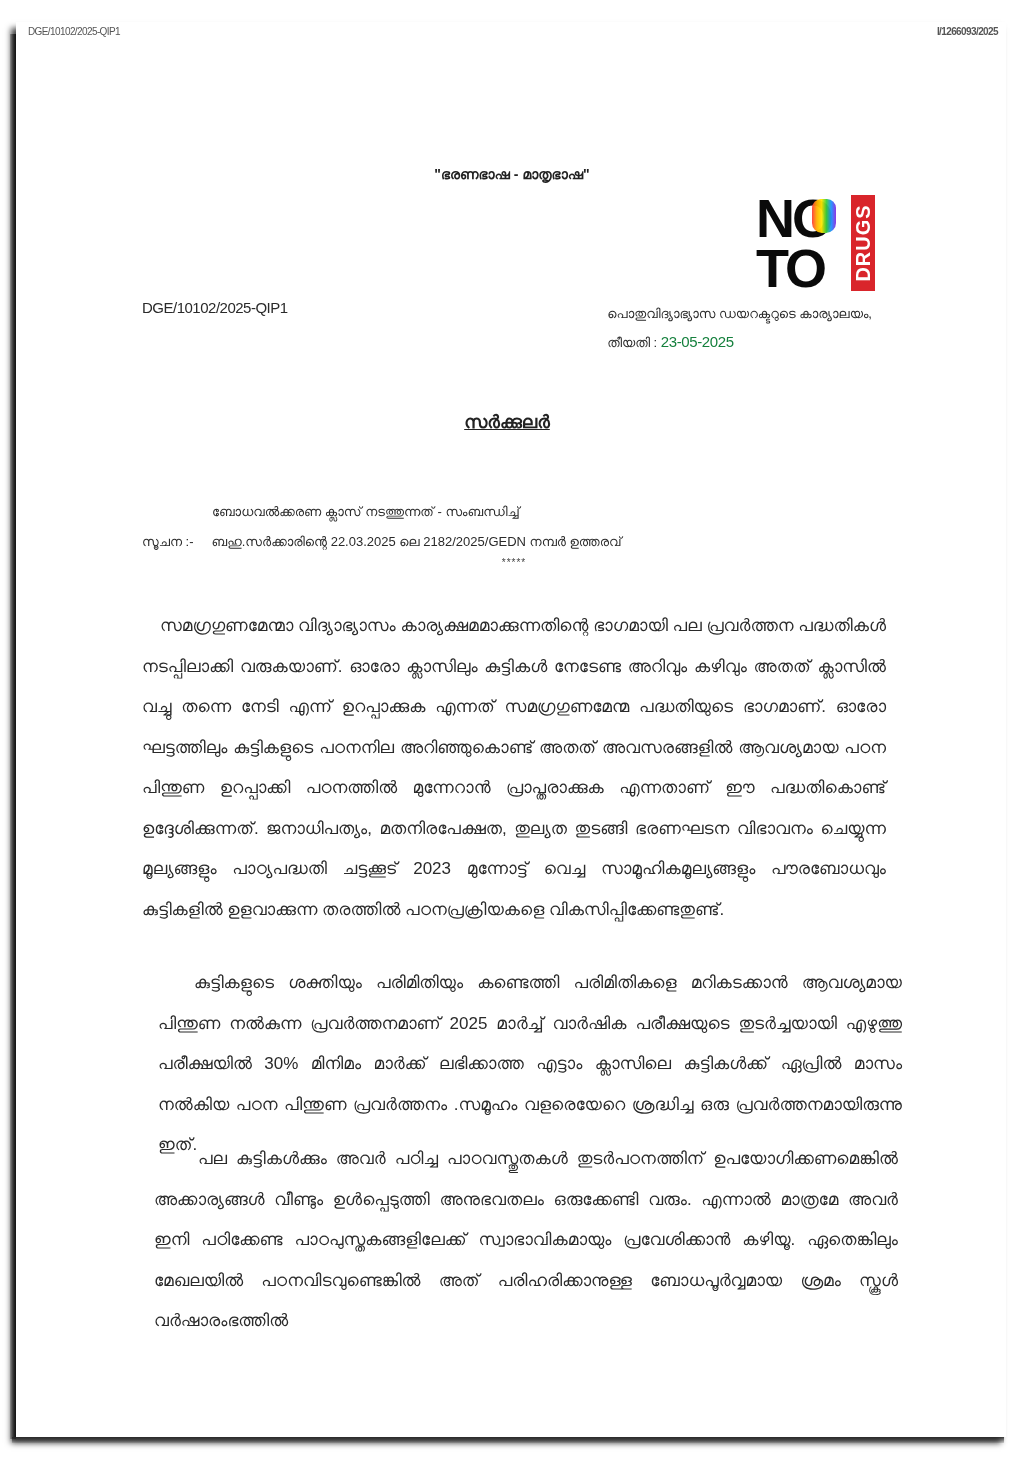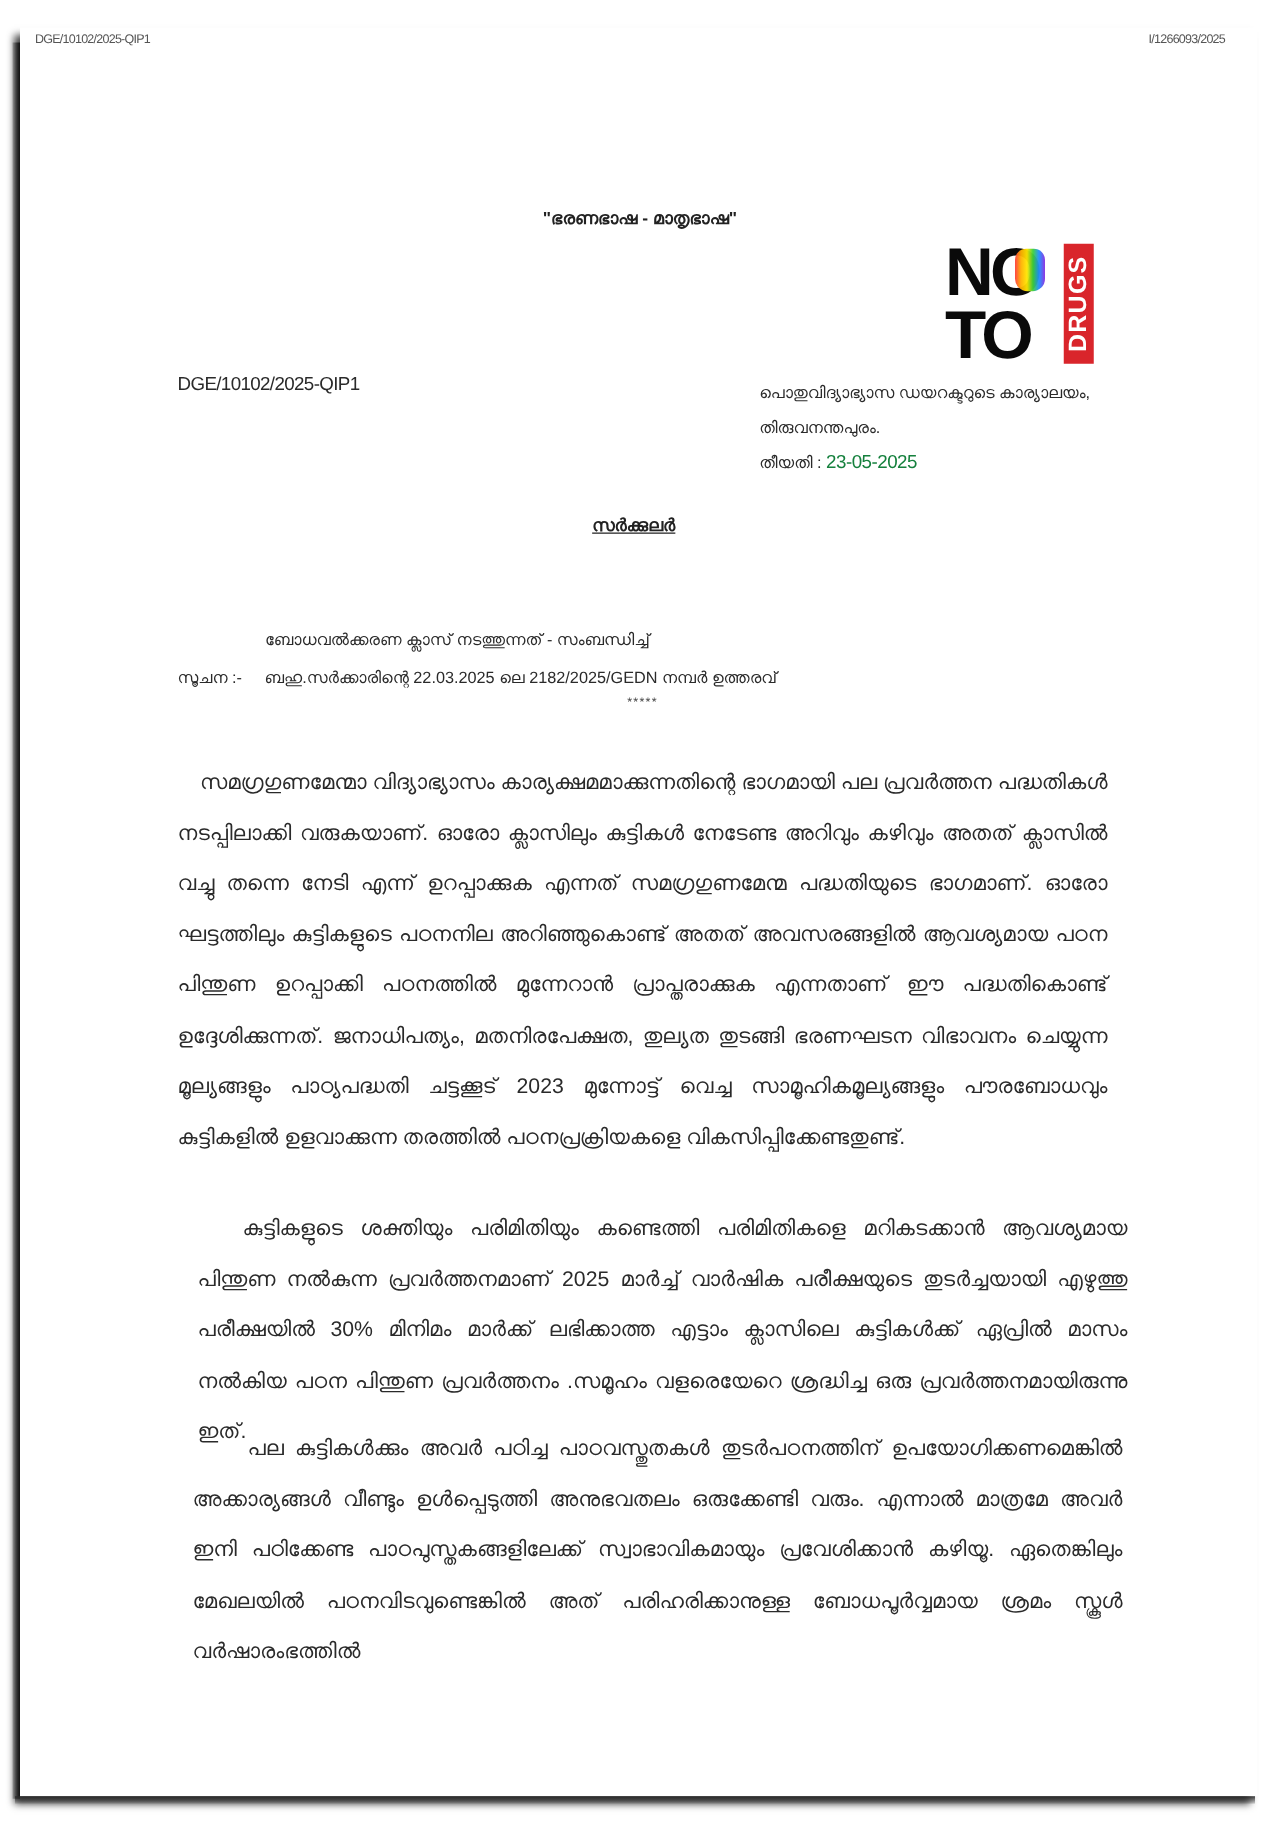--- a/index.html
+++ b/index.html
@@ -41,21 +41,21 @@
     background: linear-gradient(to bottom, rgba(40,40,40,0.9), rgba(90,90,90,0.2));
   }
   .run-header {
     position: absolute;
     top: 26px;
     font-size: 10px;
     color: #555;
     letter-spacing: -0.6px;
   }
   .run-left { left: 28px; }
-  .run-right { right: 44px; }
+  .run-right { right: 26px; font-weight: bold; }
 
   .motto {
     position: absolute;
     top: 166px;
     left: 0;
     width: 1024px;
     text-align: center;
     font-weight: bold;
     font-size: 14px;
     color: #222;
@@ -134,21 +134,21 @@
     letter-spacing: -0.4px;
   }
 
   .title {
     position: absolute;
     top: 412px;
     left: 0;
     width: 1014px;
     text-align: center;
     font-weight: bold;
-    font-size: 14px;
+    font-size: 18px;
     text-decoration: underline;
     color: #222;
   }
 
   .subject {
     position: absolute;
     left: 142px;
     top: 498px;
     width: 744px;
     font-size: 13px;
@@ -203,21 +203,20 @@
   <div class="logo-to">TO</div>
   <div class="logo-drugs">
     <span>DRUGS</span>
   </div>
 </div>
 
 <div class="file-no">DGE/10102/2025-QIP1</div>
 
 <div class="office">
   <div>പൊതുവിദ്യാഭ്യാസ ഡയറക്ടറുടെ കാര്യാലയം,</div>
-  <div>തിരുവനന്തപുരം.</div>
   <div>
     <span>തീയതി : </span><span class="date-value">23-05-2025</span>
   </div>
 </div>
 
 <div class="title">സർക്കുലർ</div>
 
 <div class="subject">
   <div class="subject-cont">ബോധവൽക്കരണ ക്ലാസ് നടത്തുന്നത് - സംബന്ധിച്ച്</div>
   <div class="reference">

